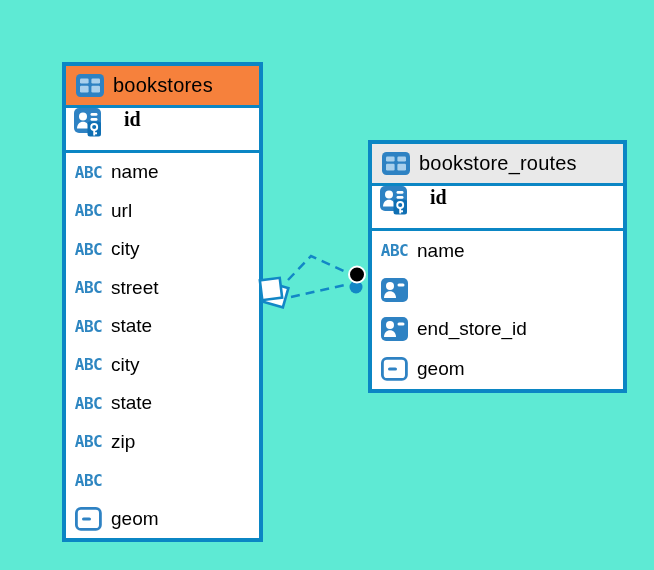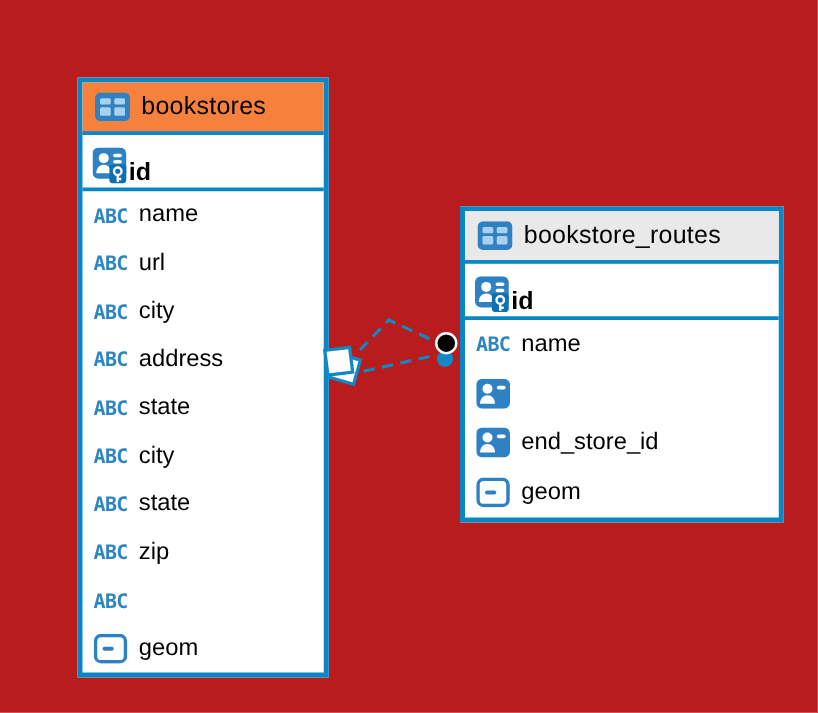--- a/index.html
+++ b/index.html
@@ -9,35 +9,35 @@
     --icon-cell:#a9d0ec;
     --orange:#f6813c;
     --gray:#e9e9e9;
   }
   *{box-sizing:border-box;}
   html,body{margin:0;padding:0;}
   body{
     width:654px;height:570px;background:#ffffff;
     font-family:"Liberation Sans","DejaVu Sans",sans-serif;color:#000;
   }
-  .canvas{position:relative;width:654px;height:570px;overflow:hidden;background:#b91c1c;}
+  .canvas{position:relative;width:654px;height:570px;overflow:hidden;background:#5eead4;}
 
   .tbl{position:absolute;border:4px solid var(--blue);background:#fff;}
   #table-bookstores{left:62px;top:62px;width:201px;}
-  #table-bookstore-routes{left:368px;top:140px;width:259px;margin-top:25px;}
+  #table-bookstore-routes{left:368px;top:140px;width:259px;}
 
   .tbl-header{
     height:42px;border-bottom:3px solid var(--blue);
     display:flex;align-items:center;gap:9px;padding:0 9px;
     font-size:20px;letter-spacing:.2px;
   }
   .pk-row{
     height:45px;border-bottom:3px solid var(--blue);
-    display:flex;align-items:flex-end;gap:0;padding:0 8px;
-    font-size:20px;font-weight:bold;
+    display:flex;align-items:flex-start;gap:21px;padding:0 8px;
+    font-size:20px;font-weight:bold;font-family:Liberation Serif, serif;
   }
   .col-row{
     height:38.5px;display:flex;align-items:center;gap:8px;padding:0 8px;
     font-size:19px;
   }
   #table-bookstore-routes .col-row{height:39.4px;}
 
   .icn{width:29px;flex:0 0 29px;display:flex;align-items:center;justify-content:center;}
   .abc{
     font-family:"DejaVu Sans Mono","Liberation Mono",monospace;
@@ -97,21 +97,21 @@
         <div class="col-row">
           <span class="icn">
             <span class="abc">ABC</span>
           </span>
           <span>city</span>
         </div>
         <div class="col-row">
           <span class="icn">
             <span class="abc">ABC</span>
           </span>
-          <span>address</span>
+          <span>street</span>
         </div>
         <div class="col-row">
           <span class="icn">
             <span class="abc">ABC</span>
           </span>
           <span>state</span>
         </div>
         <div class="col-row">
           <span class="icn">
             <span class="abc">ABC</span>

